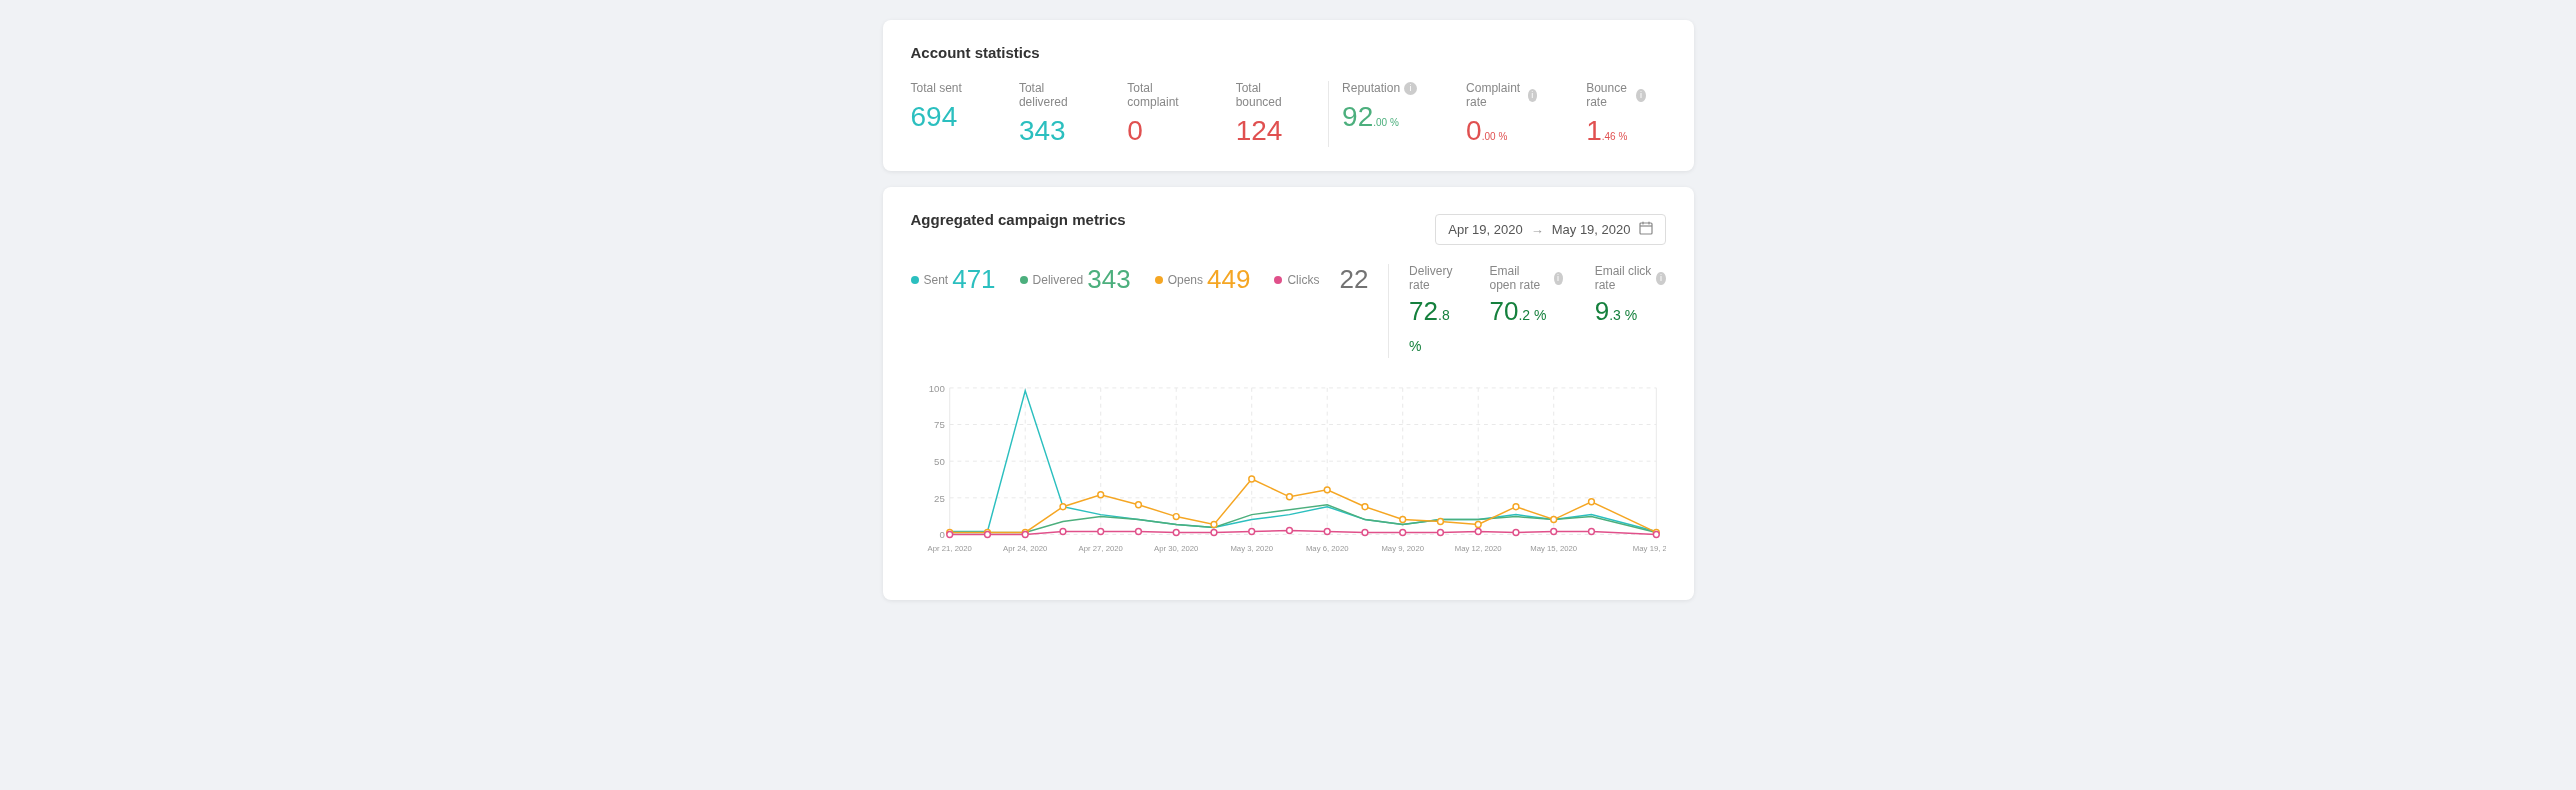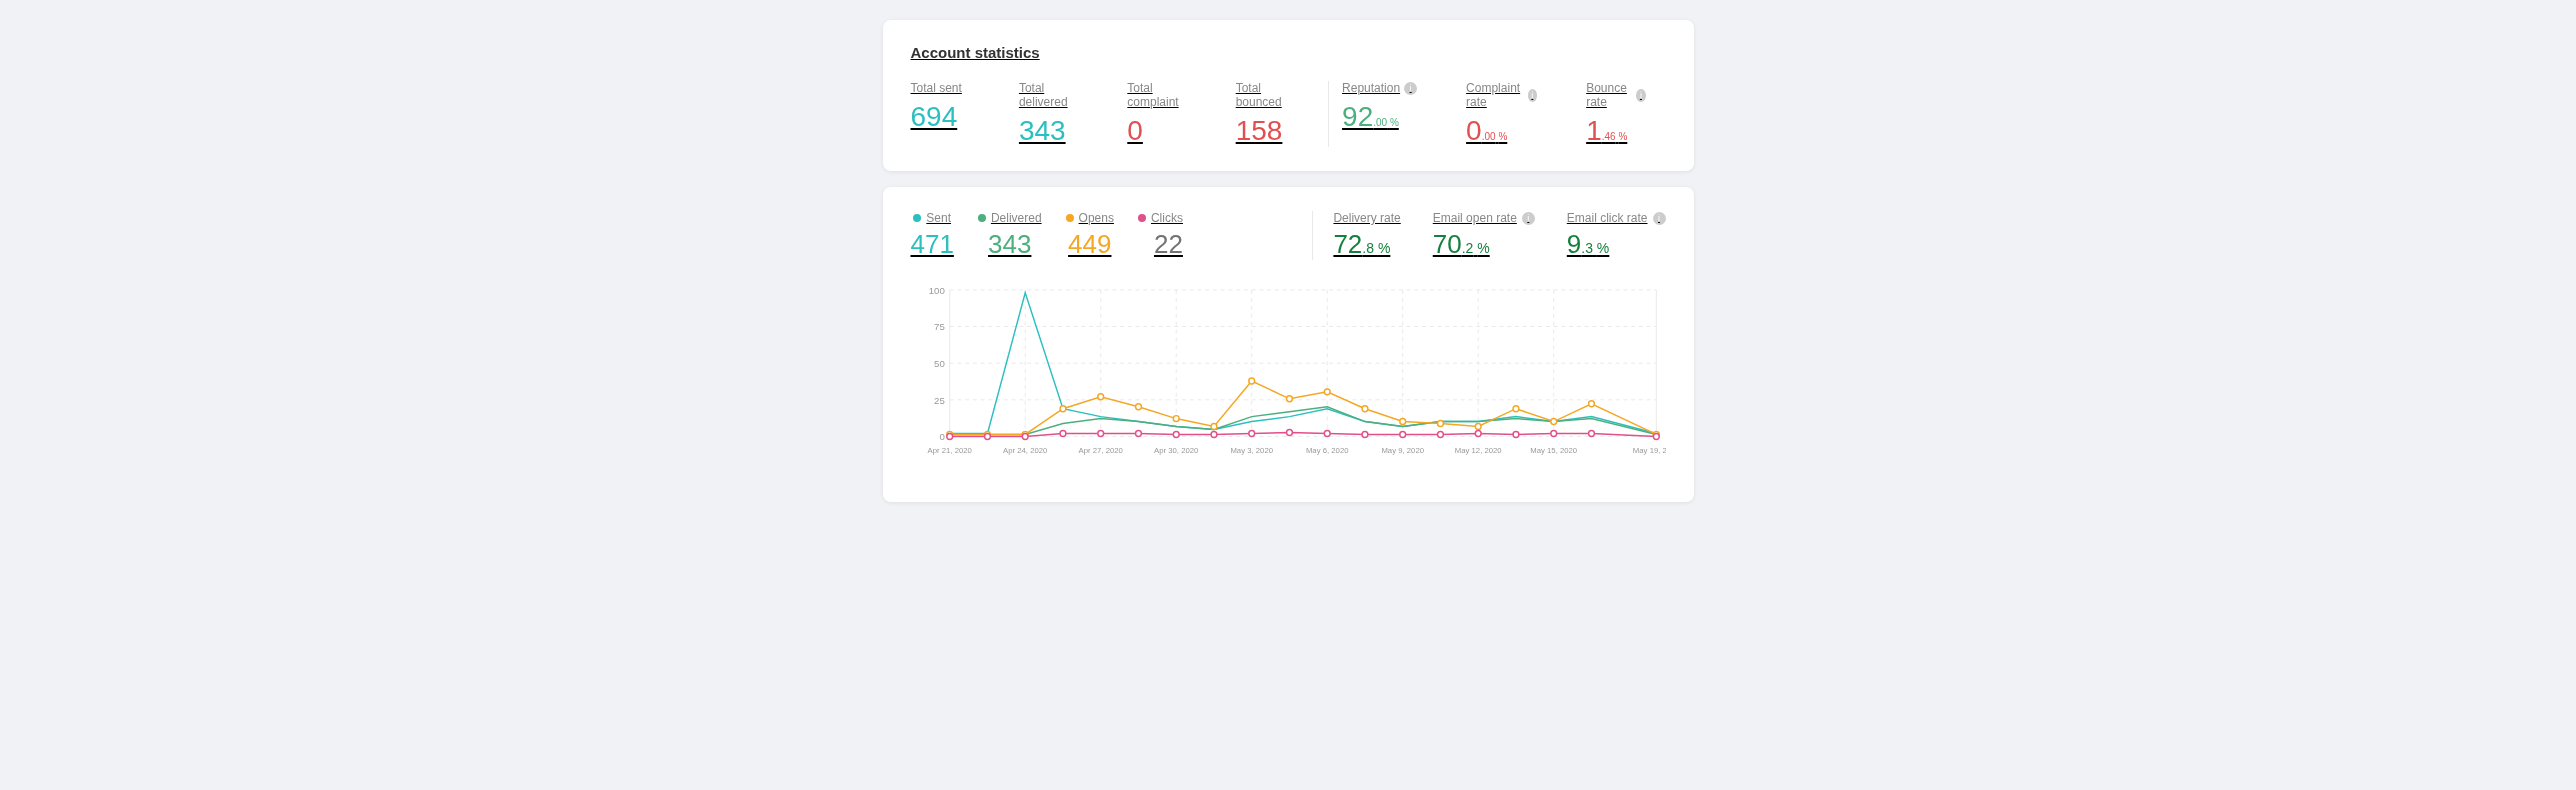--- a/index.html
+++ b/index.html
@@ -10,21 +10,20 @@
       display: flex;
       align-items: flex-start;
       justify-content: center;
       padding: 20px;
     }
     .main-container {
       width: 811px;
       display: flex;
       flex-direction: column;
       gap: 16px;
-      text-decoration: underline;
     }
     .card {
       background: #fff;
       border-radius: 8px;
       padding: 24px 28px;
       box-shadow: 0 1px 4px rgba(0,0,0,0.08);
     }
     .card-title {
       font-size: 15px;
       font-weight: 600;
@@ -112,23 +111,21 @@
       gap: 0;
       margin-bottom: 20px;
     }
     .metric-group {
       display: flex;
       gap: 24px;
       flex: 1;
     }
     .metric-item {
       display: flex;
-      flex-direction: column;
       gap: 4px;
-      align-items: center;
     }
     .metric-label {
       font-size: 12px;
       color: #888;
       display: flex;
       align-items: center;
       gap: 5px;
     }
     .dot {
       width: 8px;
@@ -198,21 +195,21 @@
         <div class="stat-label">
           <span>Total complaint</span>
         </div>
         <div class="stat-value color-red">0</div>
       </div>
 
       <div class="stat-item">
         <div class="stat-label">
           <span>Total bounced</span>
         </div>
-        <div class="stat-value color-red">158</div>
+        <div class="stat-value color-red">124</div>
       </div>
 
       <div class="stat-divider"></div>
 
       <div class="stat-item">
         <div class="stat-label">
           <span>Reputation</span>
           <span class="info-icon">i</span>
         </div>
         <div class="stat-value color-green">
@@ -237,20 +234,35 @@
         </div>
         <div class="stat-value color-red">
           <span>1</span><span class="unit">.46</span><span class="unit"> </span><span class="unit">%</span>
         </div>
       </div>
 
     </div>
   </div>
 
   <div class="card">
+    <div class="aggregated-header">
+      <div class="card-title">Aggregated campaign metrics</div>
+      <div class="date-range-picker">
+        <span>Apr 19, 2020</span>
+        <span class="date-arrow">→</span>
+        <span>May 19, 2020</span>
+        <span>
+          <svg width="14" height="14" viewBox="0 0 14 14" fill="none">
+            <rect x="1" y="2" width="12" height="11" rx="1" stroke="#888" stroke-width="1.2"></rect>
+            <path d="M1 5h12" stroke="#888" stroke-width="1.2"></path>
+            <path d="M4 1v2M10 1v2" stroke="#888" stroke-width="1.2" stroke-linecap="round"></path>
+          </svg>
+        </span>
+      </div>
+    </div>
 
     <div class="metrics-row">
 
       <div class="metric-group">
 
         <div class="metric-item">
           <div class="metric-label">
             <span class="dot" style="background:#2bbfbf;"></span>
             <span>Sent</span>
           </div>

